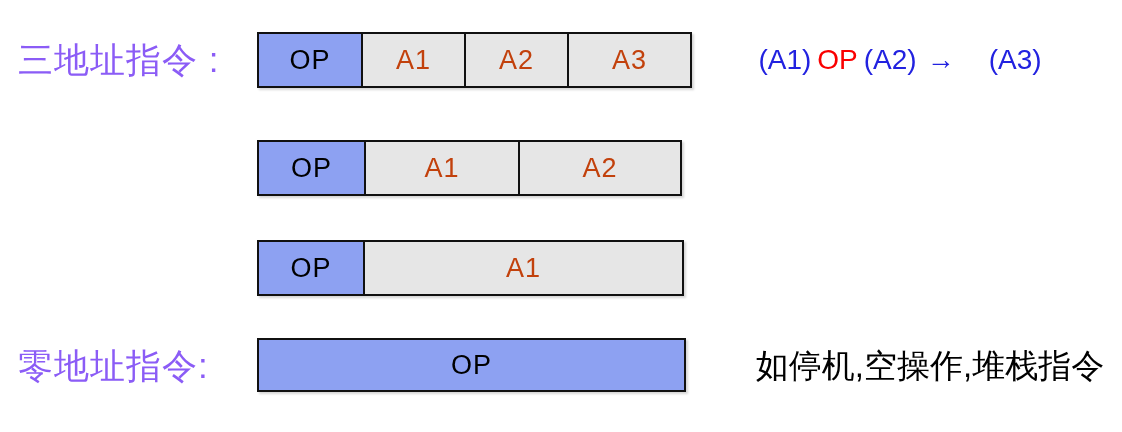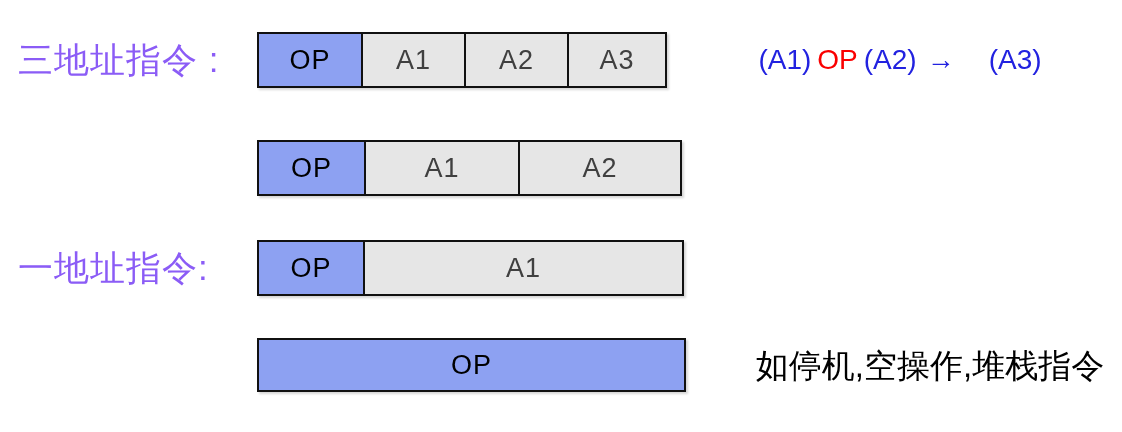--- a/index.html
+++ b/index.html
@@ -16,40 +16,40 @@
     position:absolute;left:257px;top:0;height:56px;display:flex;
     box-shadow:2px 2px 2px rgba(140,140,140,0.35);
   }
   .cell{
     box-sizing:border-box;border:2px solid #111;margin-left:-2px;
     display:flex;align-items:center;justify-content:center;
     font-size:27px;letter-spacing:1px;
   }
   .cell:first-child{margin-left:0;}
   .cell.op{background:#8DA1F2;color:#000;}
-  .cell.addr{background:#E6E6E6;color:#404040;}
+  .cell.addr{background:#E6E6E6;color:#c2410c;}
   .formula{
     position:absolute;left:700px;top:0;width:400px;height:56px;line-height:56px;
     text-align:center;font-size:28px;color:#2222E0;white-space:nowrap;
   }
   .formula .f-op{color:#FA0000;padding:0 6px;}
   .formula .f-arrow{padding:0 14px 0 10px;}
   .formula .f-result{padding-left:4px;margin-left:16px;}
   .note{
     position:absolute;left:738px;top:0;width:384px;height:56px;line-height:56px;
     text-align:center;font-size:33px;color:#000;white-space:nowrap;
   }
   
   #row-0{top:32px;}
   #row-1{top:140px;}
   #row-2{top:240px;}
   #row-3{top:338px;height:54px;}
   #row-3 .boxes{height:54px;}
   
-  #row-0 .c0{width:106px;} #row-0 .c1{width:105px;} #row-0 .c2{width:105px;} #row-0 .c3{width:100px;}
+  #row-0 .c0{width:106px;} #row-0 .c1{width:105px;} #row-0 .c2{width:105px;} #row-0 .c3{width:125px;}
   #row-1 .c0{width:109px;} #row-1 .c1{width:156px;} #row-1 .c2{width:164px;}
   #row-2 .c0{width:108px;} #row-2 .c1{width:321px;}
   #row-3 .c0{width:429px;}
 </style>
 </head>
 <body>
 
 <div class="row" id="row-0">
   <span class="row-label">三地址指令 :</span>
   <div class="boxes">
@@ -63,25 +63,25 @@
 
 <div class="row" id="row-1">
   <div class="boxes">
     <div class="cell op c0">OP</div>
     <div class="cell addr c1">A1</div>
     <div class="cell addr c2">A2</div>
   </div>
 </div>
 
 <div class="row" id="row-2">
-  <span class="row-label">一地址指令:</span>
   <div class="boxes">
     <div class="cell op c0">OP</div>
     <div class="cell addr c1">A1</div>
   </div>
 </div>
 
 <div class="row" id="row-3">
+  <span class="row-label">零地址指令:</span>
   <div class="boxes">
     <div class="cell op c0">OP</div>
   </div>
   <div class="note">如停机,空操作,堆栈指令</div>
 </div>
 
 </body></html>

